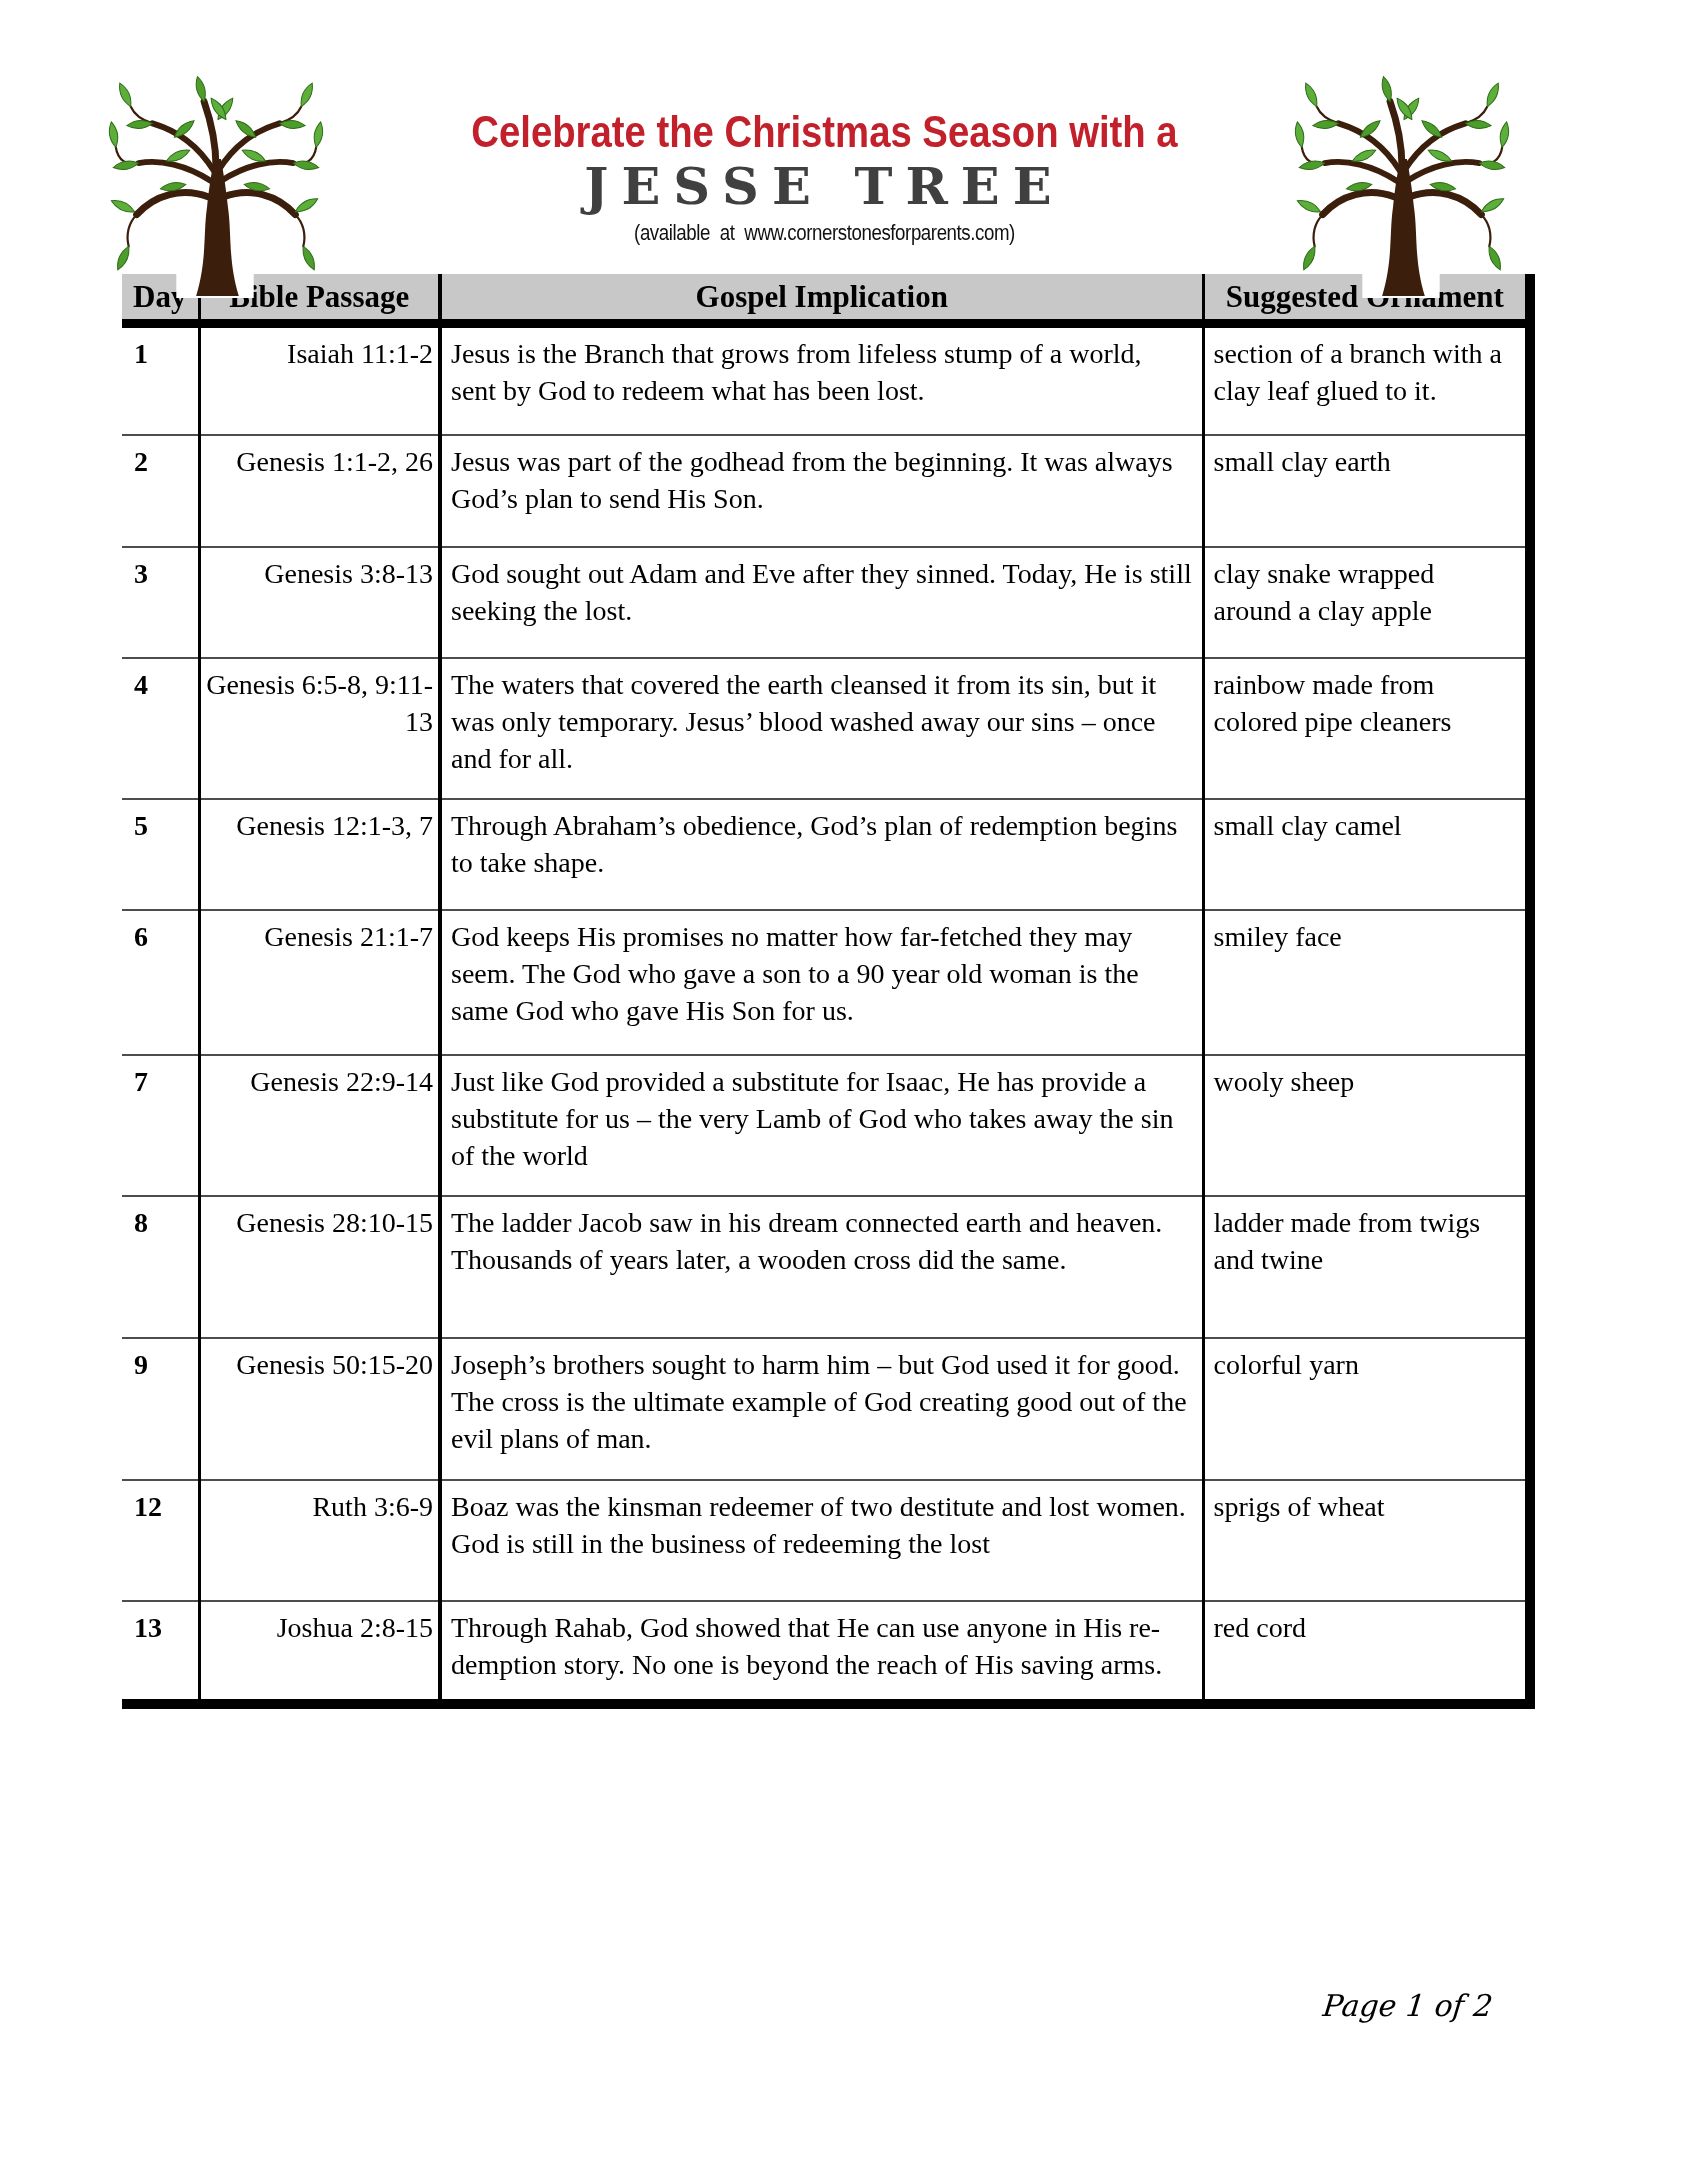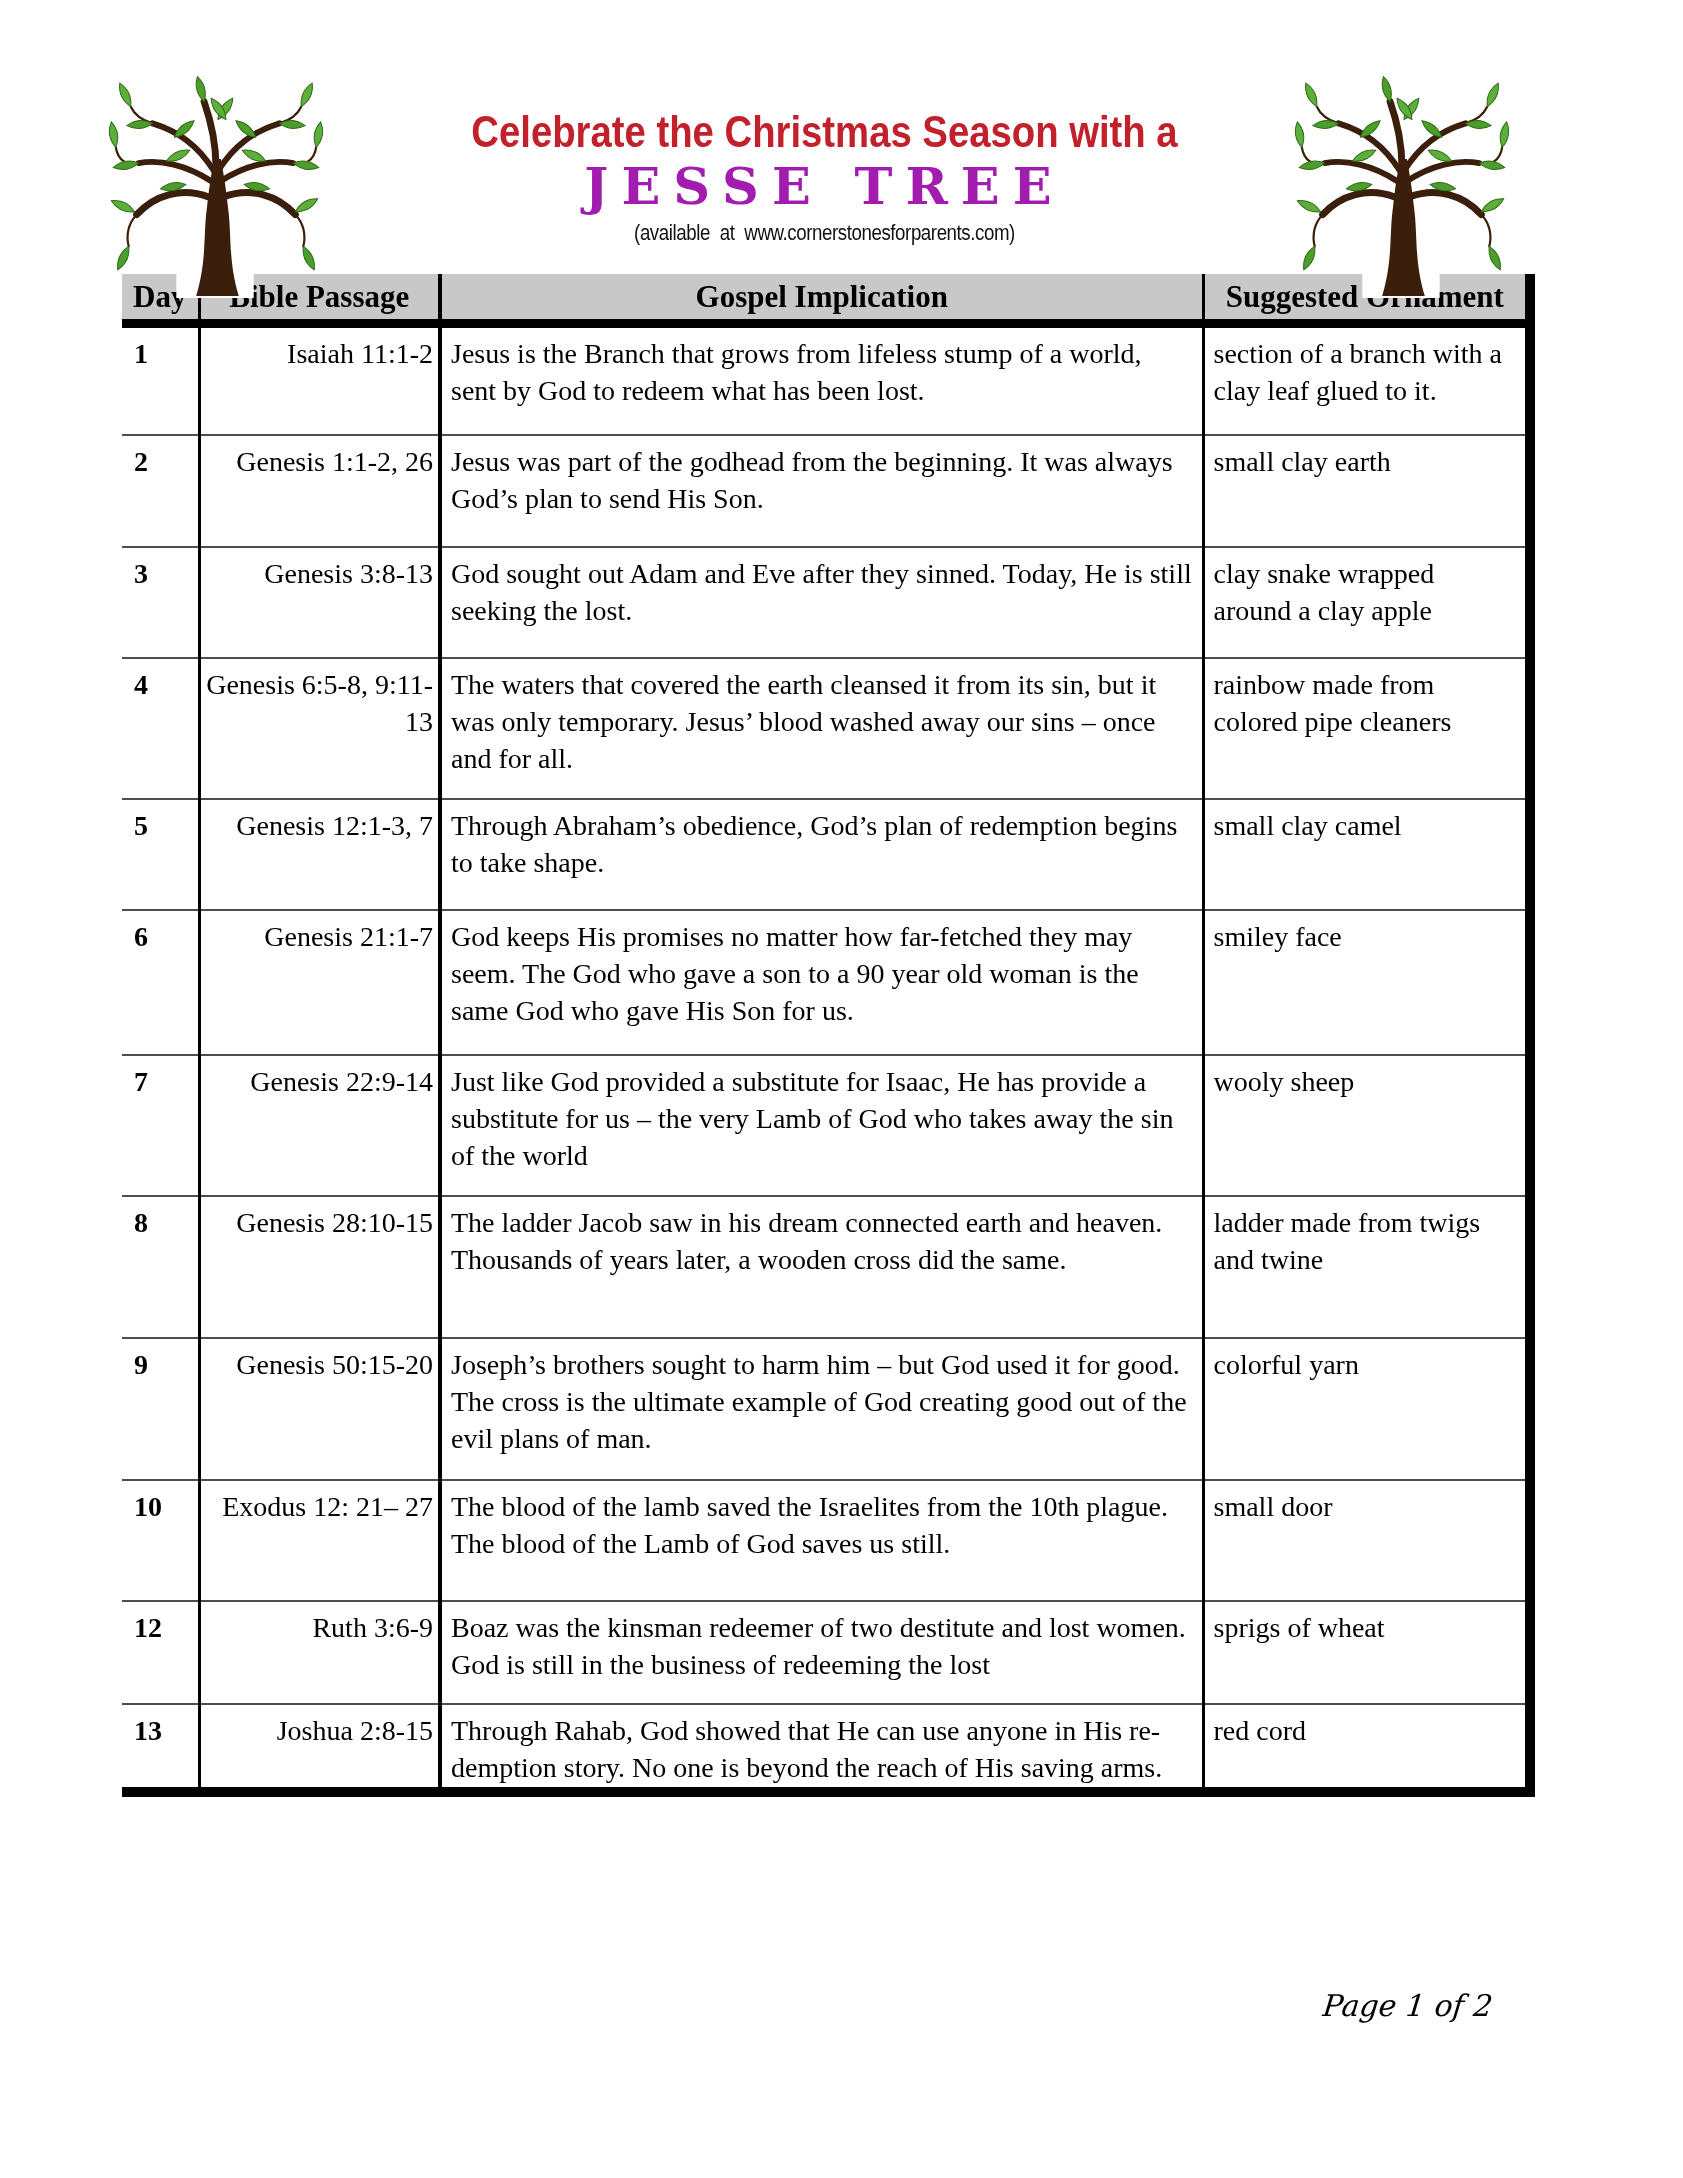--- a/index.html
+++ b/index.html
@@ -11,21 +11,21 @@
 
   
   .titles { position:absolute; left:0; top:107px; width:1649px; text-align:center; }
   .title-red {
     font-family:"Liberation Sans", sans-serif; font-weight:bold;
     font-size:44px; line-height:50px; color:#C2202B;
     transform:scaleX(0.87); transform-origin:50% 50%;
   }
   .title-green {
     font-family:"DejaVu Serif", serif; font-weight:bold;
-    font-size:51px; line-height:55px; color:#a21caf;
+    font-size:51px; line-height:55px; color:#404040;
     letter-spacing:13px; margin-top:2px;
   }
   .subtitle {
     font-family:"Liberation Sans", sans-serif; font-size:22px; line-height:26px;
     color:#111; margin-top:6px; letter-spacing:-0.5px; word-spacing:6px;
     transform:scaleX(0.85); transform-origin:50% 50%;
   }
 
   
   .tree { position:absolute; width:248px; height:248px; z-index:3; }
@@ -212,26 +212,20 @@
           <td class="c-implic">The ladder Jacob saw in his dream connected earth and heaven. Thousands of years later, a wooden cross did the same.</td>
           <td class="c-ornament">ladder made from twigs and twine</td>
         </tr>
         <tr>
           <td class="c-day">9</td>
           <td class="c-passage">Genesis 50:15-20</td>
           <td class="c-implic">Joseph’s brothers sought to harm him – but God used it for good. The cross is the ultimate example of God creating good out of the evil plans of man.</td>
           <td class="c-ornament">colorful yarn</td>
         </tr>
         <tr>
-          <td class="c-day">10</td>
-          <td class="c-passage">Exodus 12: 21– 27</td>
-          <td class="c-implic">The blood of the lamb saved the Israelites from the 10th plague. The blood of the Lamb of God saves us still.</td>
-          <td class="c-ornament">small door</td>
-        </tr>
-        <tr>
           <td class="c-day">12</td>
           <td class="c-passage">Ruth 3:6-9</td>
           <td class="c-implic">Boaz was the kinsman redeemer of two destitute and lost women. God is still in the business of redeeming the lost</td>
           <td class="c-ornament">sprigs of wheat</td>
         </tr>
         <tr>
           <td class="c-day">13</td>
           <td class="c-passage">Joshua 2:8-15</td>
           <td class="c-implic">Through Rahab, God showed that He can use anyone in His re-demption story. No one is beyond the reach of His saving arms.</td>
           <td class="c-ornament">red cord</td>

